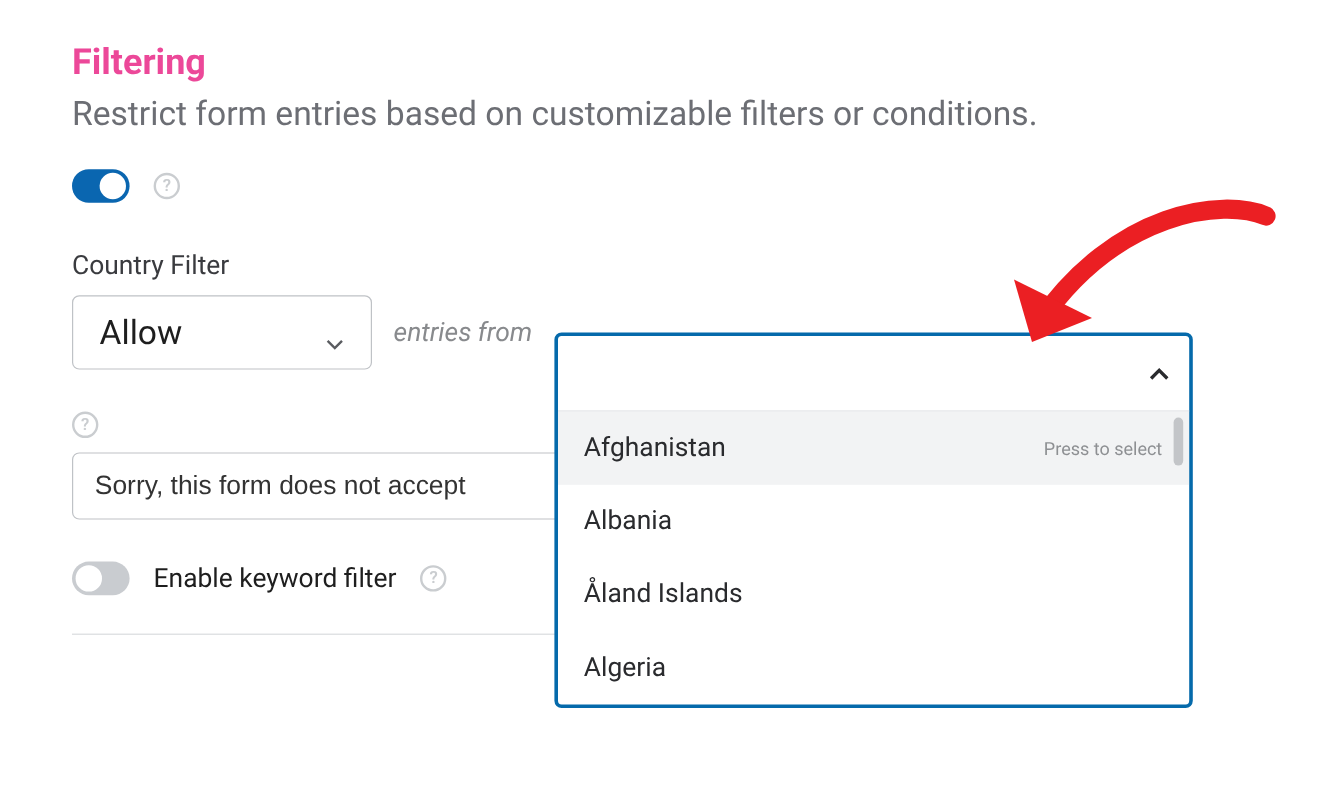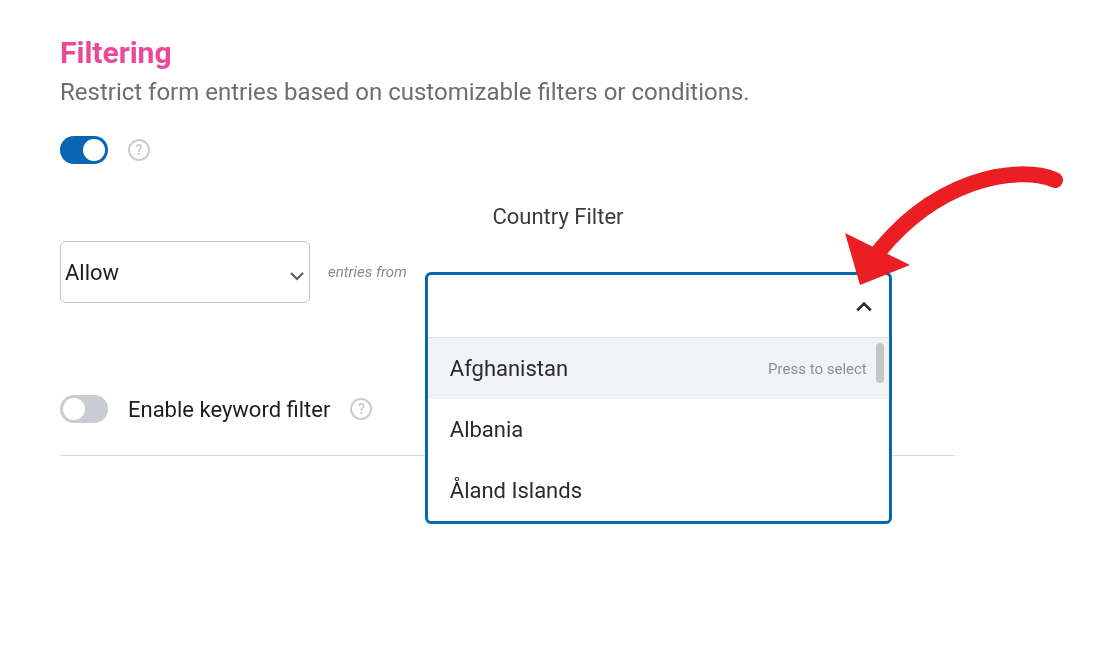--- a/index.html
+++ b/index.html
@@ -12,21 +12,21 @@
       color: #1e1e1e;
       position: relative;
     }
     .section-title {
       font-size: 30px;
       font-weight: 700;
       color: #ec4899;
       margin-bottom: 8px;
     }
     .section-description {
-      font-size: 24px;
+      font-size: 28px;
       color: #6c6e74;
       margin-bottom: 30px;
     }
     .toggle-row {
       display: flex;
       align-items: center;
       gap: 20px;
       margin-bottom: 40px;
     }
     .toggle {
@@ -64,60 +64,59 @@
       color: #cacdd0;
       font-weight: 600;
     }
     .field-label {
       font-size: 22px;
       color: #3a3b3f;
       margin-bottom: 12px;
       display: flex;
       align-items: center;
       gap: 12px;
-      justify-content: center;
     }
     .filter-row {
       display: flex;
       align-items: center;
       gap: 18px;
       margin-bottom: 35px;
     }
     .select {
       display: flex;
       align-items: center;
       justify-content: space-between;
       border: 1px solid #bfc2c6;
       border-radius: 6px;
-      padding: 10px 4px;
-      font-size: 22px;
+      padding: 10px 22px;
+      font-size: 28px;
       background: #fff;
       cursor: pointer;
       width: 250px;
       height: 62px;
     }
     .select-text { color: #1e1e1e; }
     .chevron {
       width: 16px;
       height: 16px;
       display: inline-block;
     }
     .entries-from {
       font-style: italic;
-      font-size: 15px;
+      font-size: 22px;
       color: #888a8d;
     }
     .country-select-wrapper {
       position: relative;
     }
     .country-select {
       border: 3px solid #056aab;
       border-radius: 6px;
       background: #fff;
-      width: 467px;
+      width: 532px;
       position: absolute;
       top: 0;
       left: 0;
     }
     .country-select-header {
       display: flex;
       align-items: center;
       justify-content: flex-end;
       padding: 16px 18px;
       cursor: pointer;
@@ -223,32 +222,36 @@
         <div class="dropdown-item highlighted">
           <span>Afghanistan</span>
           <span class="press-to-select">Press to select</span>
         </div>
         <div class="dropdown-item">
           <span>Albania</span>
         </div>
         <div class="dropdown-item">
           <span>Åland Islands</span>
         </div>
+        <div class="dropdown-item">
+          <span>Algeria</span>
+        </div>
       </div>
       <div class="scrollbar-track">
         <div class="scrollbar-thumb"></div>
       </div>
     </div>
   </div>
 </div>
 
 <div class="message-section">
   <div class="field-label">
     <span class="help-icon">?</span>
   </div>
+  <input class="text-input" type="text" value="Sorry, this form does not accept" style="">
 </div>
 
 <div class="toggle-row keyword-row">
   <div class="toggle off">
     <div class="toggle-knob"></div>
   </div>
   <span class="toggle-label">Enable keyword filter</span>
   <span class="help-icon">?</span>
 </div>
 

